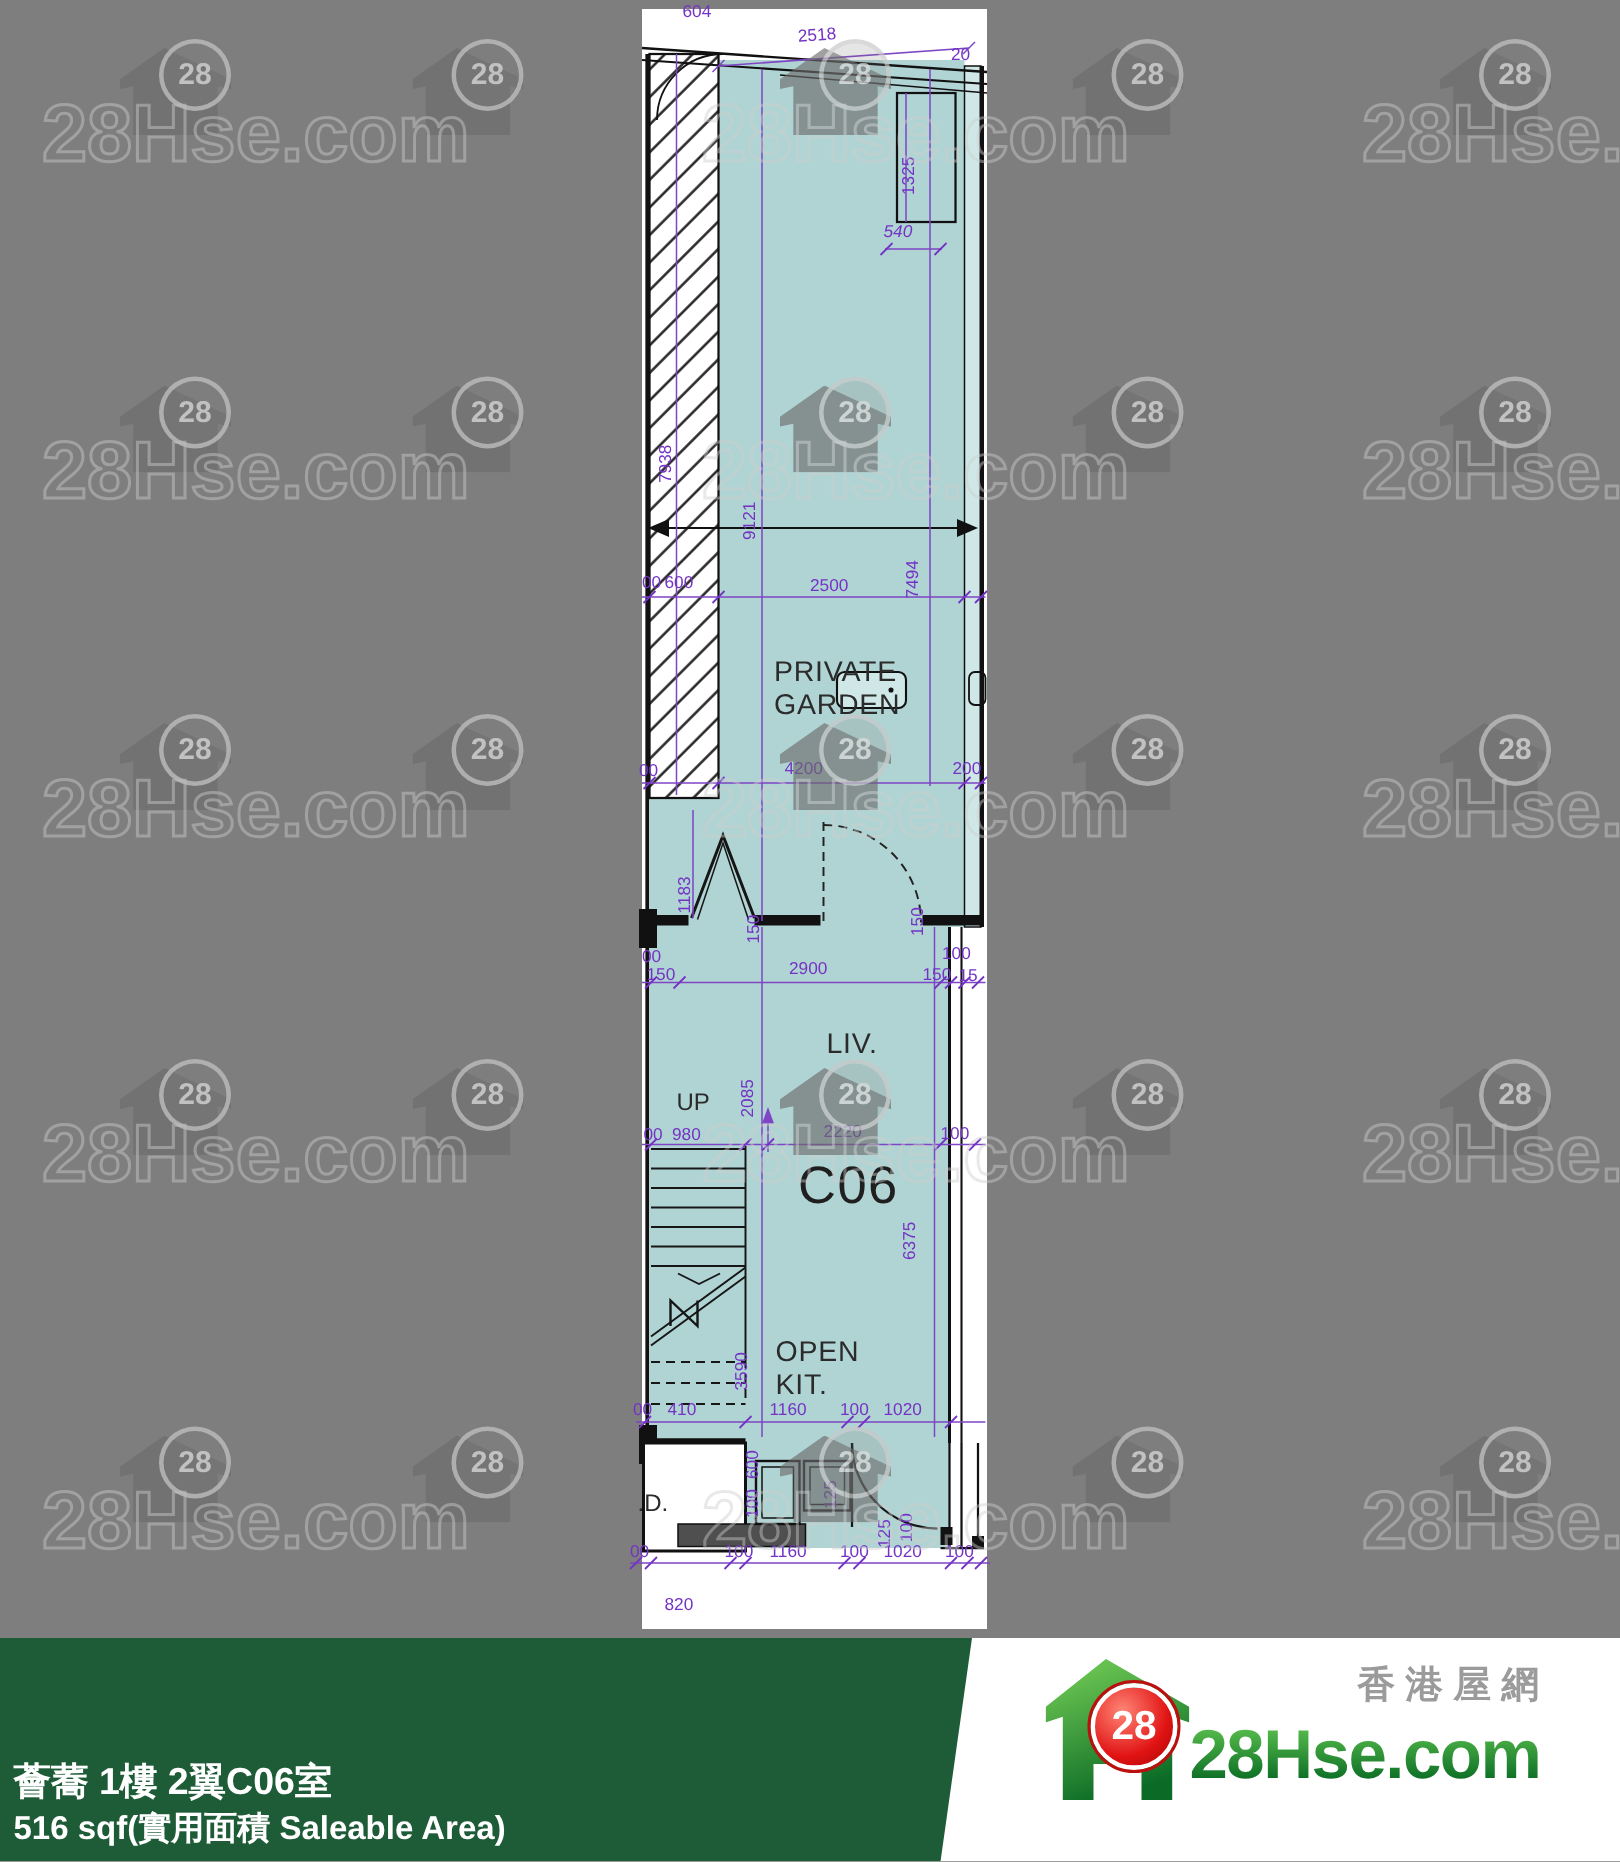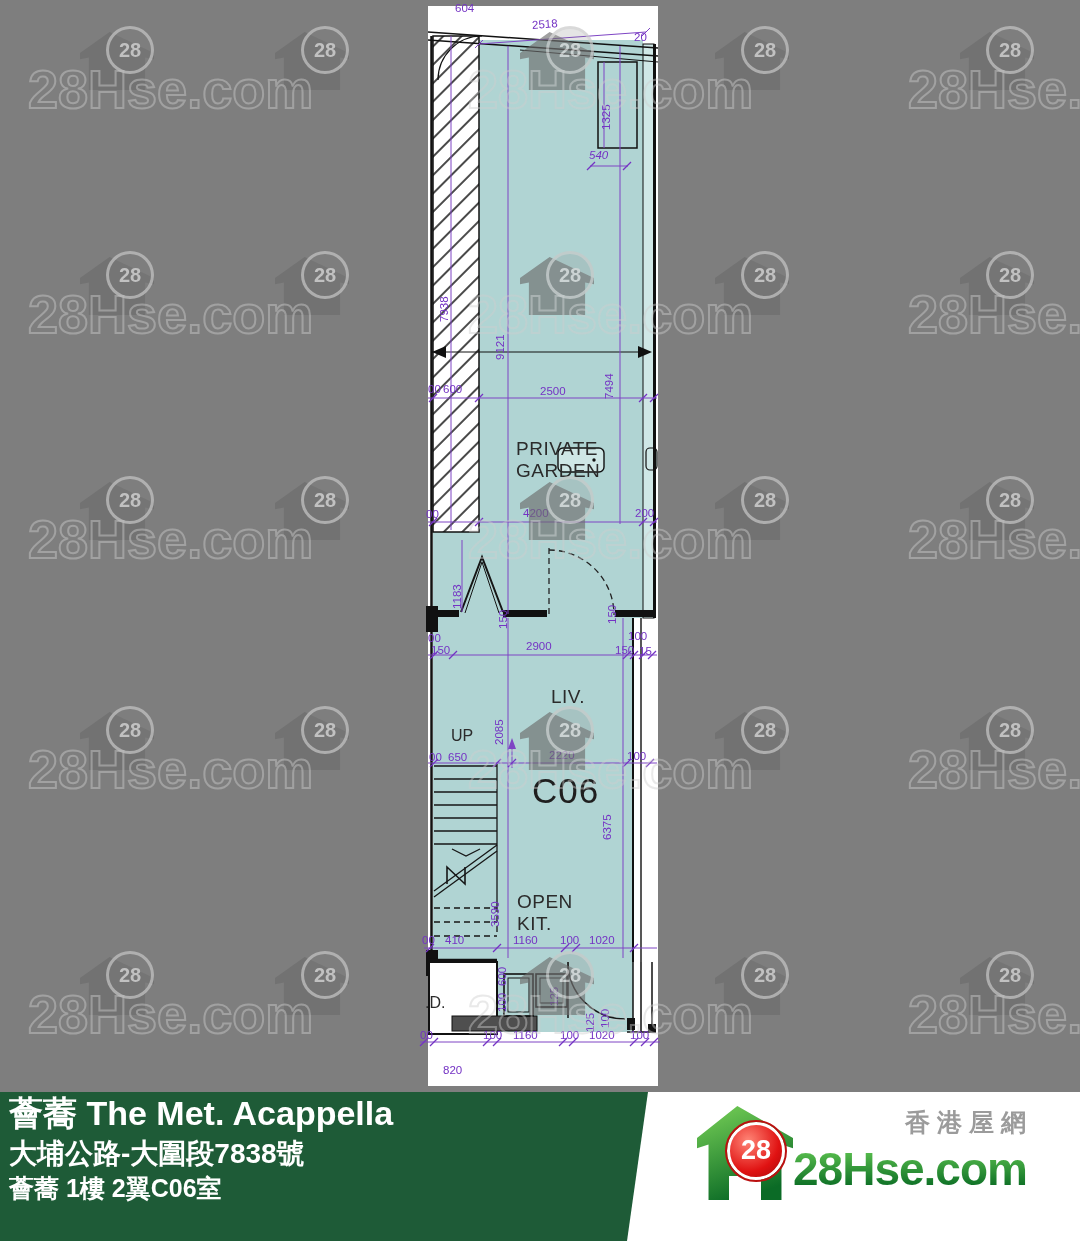--- a/index.html
+++ b/index.html
@@ -256,21 +256,21 @@
     <span class="lb k-d" style="left: 431px; top: 644px;">150</span>
     <span class="lb k-d" style="left: 526px; top: 640px;">2900</span>
     <span class="lb k-d" style="left: 628px; top: 630px;">100</span>
     <span class="lb k-d" style="left: 615px; top: 644px;">150</span>
     <span class="lb k-d" style="left: 639px; top: 645px;">15</span>
     <span class="lb k-r" style="left: 516px; top: 438px;">PRIVATE
 GARDEN</span>
     <span class="lb k-r" style="left: 551px; top: 686px;">LIV.</span>
     <span class="lb k-s" style="left: 451px; top: 727px;">UP</span>
     <span class="lb k-d" style="left: 429px; top: 751px;">00</span>
-    <span class="lb k-d" style="left: 448px; top: 751px;">650</span>
+    <span class="lb k-d" style="left: 448px; top: 751px;">980</span>
     <span class="lb k-d" style="left: 549px; top: 749px;">2220</span>
     <span class="lb k-d" style="left: 627px; top: 750px;">100</span>
     <span class="lb k-b" style="left: 532px; top: 770px;">C06</span>
     <span class="lb k-v" style="left: 493px; top: 745px;">2085</span>
     <span class="lb k-v" style="left: 601px; top: 840px;">6375</span>
     <span class="lb k-v" style="left: 489px; top: 927px;">3590</span>
     <span class="lb k-r" style="left: 517px; top: 891px;">OPEN
 KIT.</span>
     <span class="lb k-d" style="left: 422px; top: 934px;">00</span>
     <span class="lb k-d" style="left: 445px; top: 934px;">410</span>
@@ -385,23 +385,22 @@
     </div>
     <div class="wm-tile" style="left: 908px; top: 953px;">
       <div class="wm-house" style="left: 52px; top: 4px;"></div>
       <div class="wm-badge" style="left: 78px; top: -2px;">28</div>
       <div class="wm-text" style="left: 0px; top: 30px;">28Hse.com</div>
     </div>
   </div>
 
 <div class="footer">
   <div class="footer-green">
-    <div class="f-title">薈蕎 The Met. Acappella</div>
-    <div class="f-addr">大埔公路-大圍段7838號</div>
     <div class="f-unit">薈蕎 1樓 2翼C06室</div>
+    <div class="f-area">516 sqf(實用面積 Saleable Area)</div>
   </div>
   <div class="logo-house">
     <div class="logo-door"></div>
   </div>
   <div class="logo-badge">28</div>
   <span class="logo-tagline">香港屋網</span>
   <span class="logo-brand">28Hse.com</span>
 </div>
 
 </body></html>

